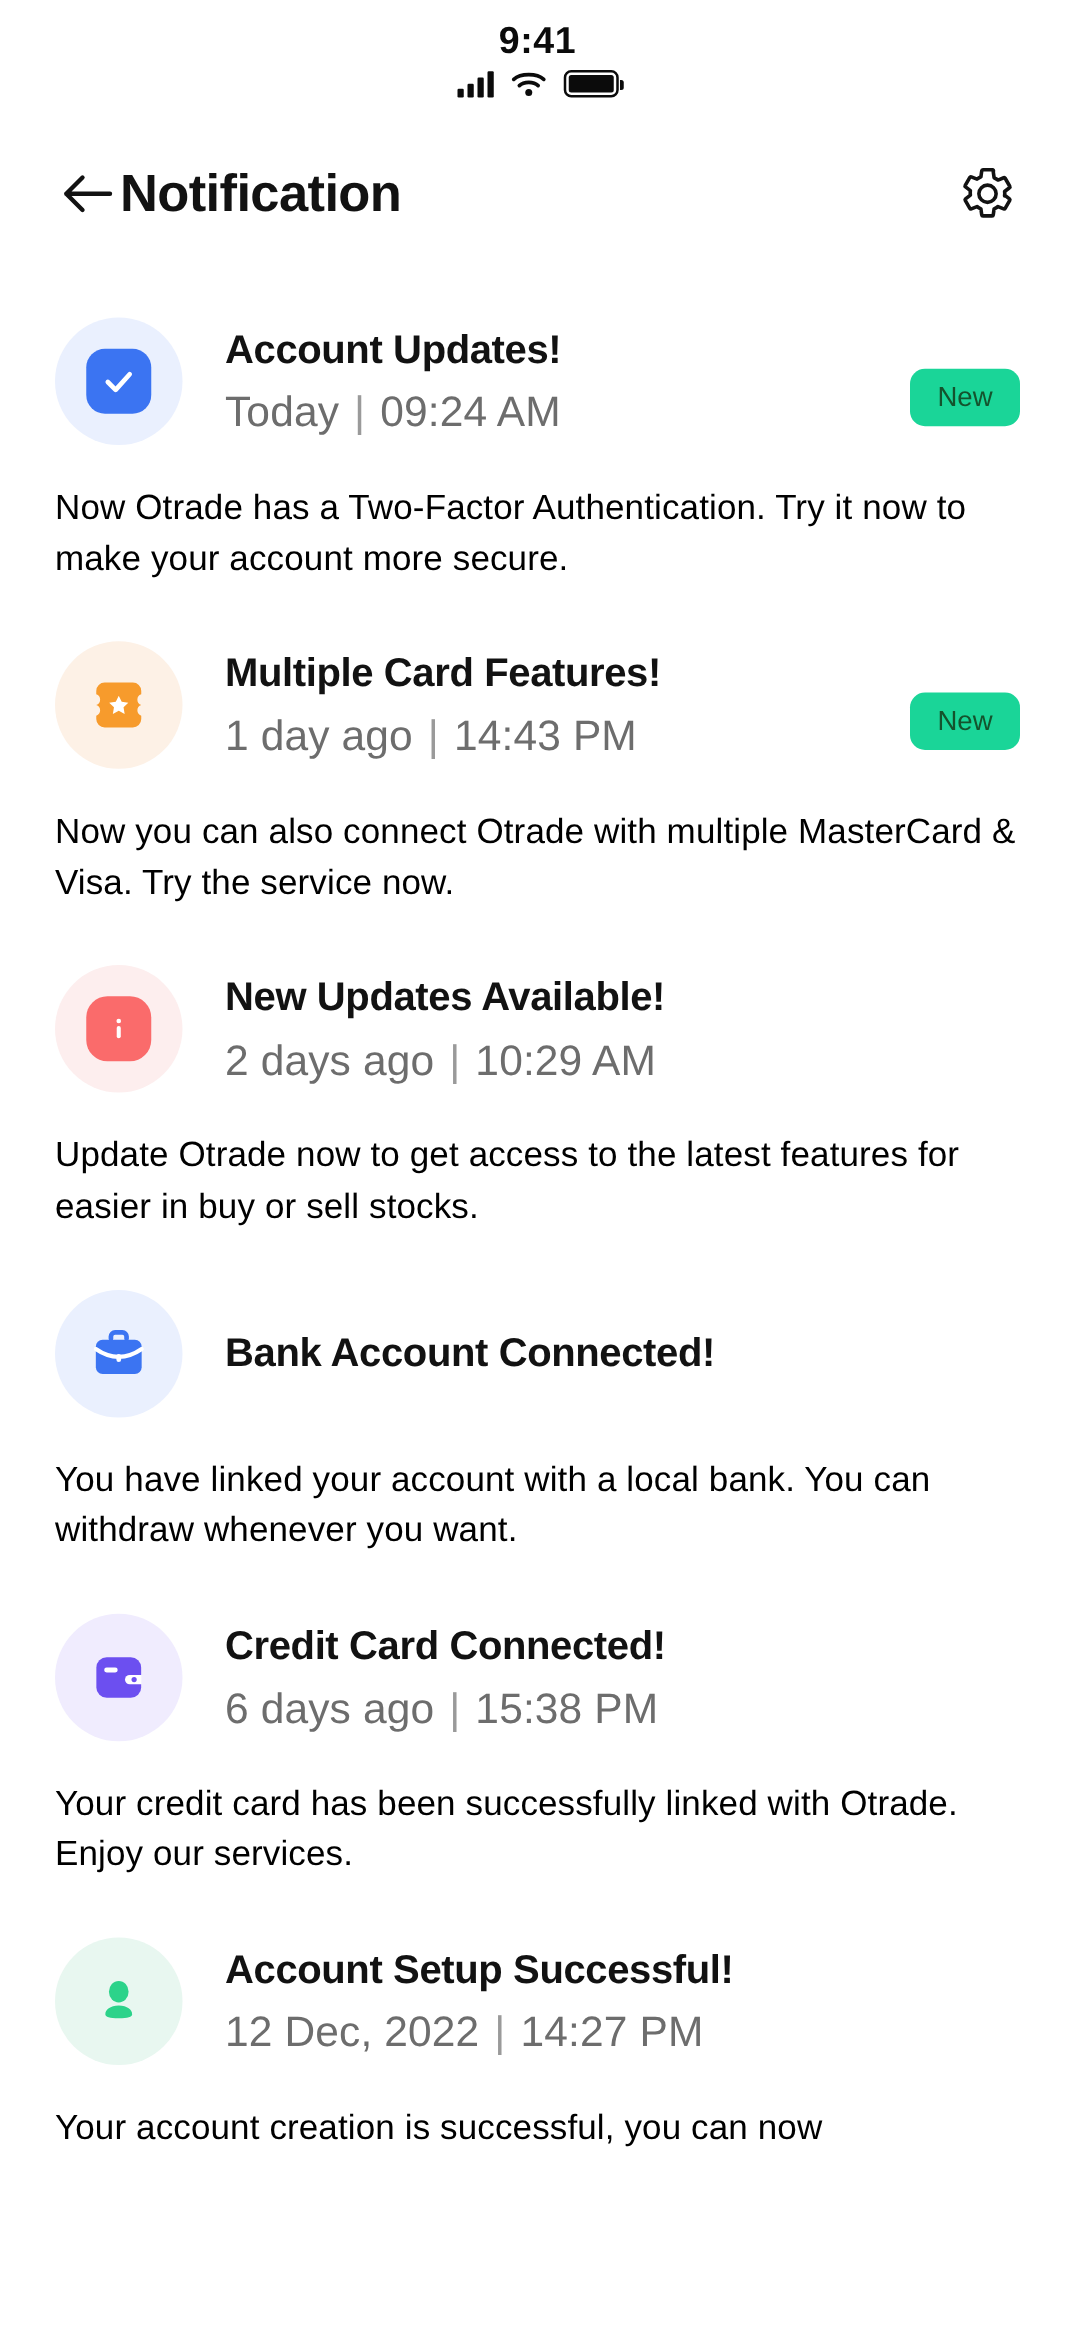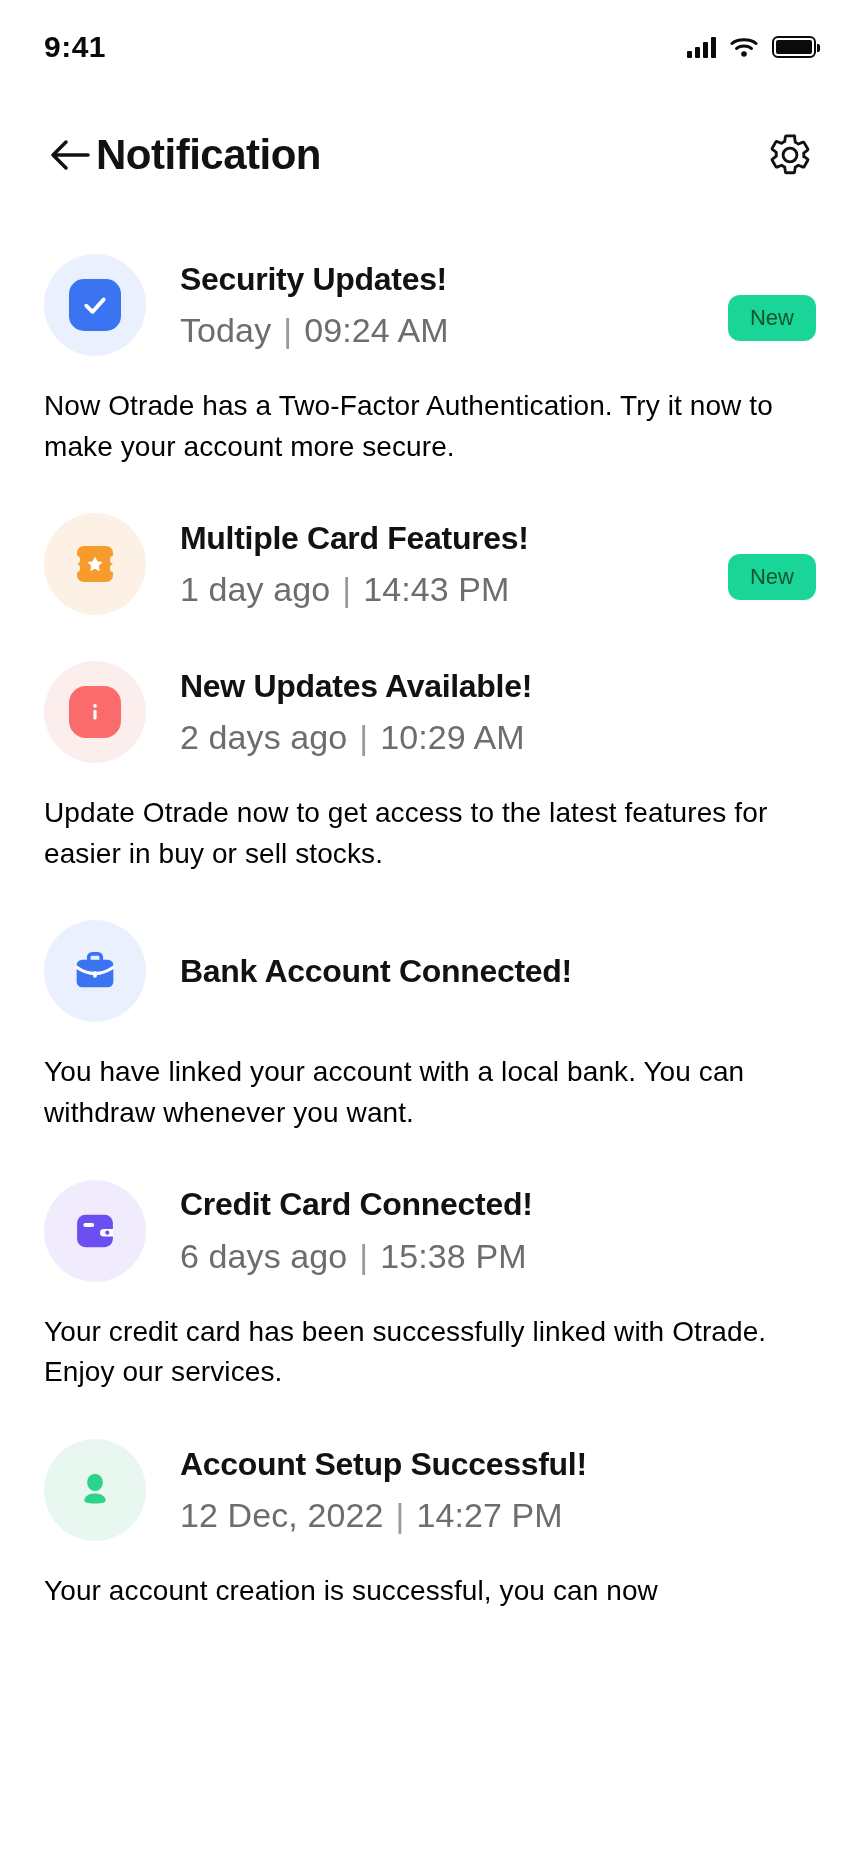--- a/index.html
+++ b/index.html
@@ -10,20 +10,21 @@
     color:#1b1b1b;
     overflow:hidden;
     position:relative;
   }
 
   
   .statusbar{
     height:78px;
     display:flex; align-items:center; justify-content:space-between;
     padding:16px 44px 0 44px;
+    flex-direction:column;
   }
   .status-time{
     font-size:30px; font-weight:700; letter-spacing:0.5px; color:#0b0b0b;
   }
   .status-icons{ display:flex; align-items:center; gap:14px; }
 
   .sig{ display:flex; align-items:flex-end; gap:3px; height:22px; }
   .sig i{ width:5px; background:#0b0b0b; border-radius:1px; display:block; }
   .sig i:nth-child(1){ height:7px; }
   .sig i:nth-child(2){ height:11px; }
@@ -139,21 +140,21 @@
   <div class="note">
     <div class="note-head">
       <div class="ico-wrap" style="background:#eaf0fe;">
         <div class="ico-sq" style="background:#3b74f2;">
           <svg width="30" height="30" viewBox="0 0 24 24">
               <path d="M5 12.5 L10 17.5 L19 7.5" stroke="#fff" stroke-width="3" fill="none" stroke-linecap="round" stroke-linejoin="round"></path>
             </svg>
         </div>
       </div>
       <div class="note-texts">
-        <div class="note-title">Security Updates!</div>
+        <div class="note-title">Account Updates!</div>
         <div class="note-meta">
           <span>Today</span><span class="sep">|</span><span>09:24 AM</span>
         </div>
       </div>
       <div class="badge">New</div>
     </div>
     <div class="note-body">Now Otrade has a Two-Factor Authentication. Try it now to make your account more secure.</div>
   </div>
 
   <div class="note">
@@ -165,20 +166,21 @@
         </svg>
       </div>
       <div class="note-texts">
         <div class="note-title">Multiple Card Features!</div>
         <div class="note-meta">
           <span>1 day ago</span><span class="sep">|</span><span>14:43 PM</span>
         </div>
       </div>
       <div class="badge">New</div>
     </div>
+    <div class="note-body">Now you can also connect Otrade with multiple MasterCard &amp; Visa. Try the service now.</div>
   </div>
 
   <div class="note">
     <div class="note-head">
       <div class="ico-wrap" style="background:#fdeeee;">
         <div class="ico-sq" style="background:#fa6b6b; border-radius:17px;">
           <svg width="26" height="30" viewBox="0 0 24 24">
             <circle cx="12" cy="6.3" r="1.7" fill="#fff"></circle>
             <rect x="10.5" y="10" width="3" height="9" rx="1.5" fill="#fff"></rect>
           </svg>

